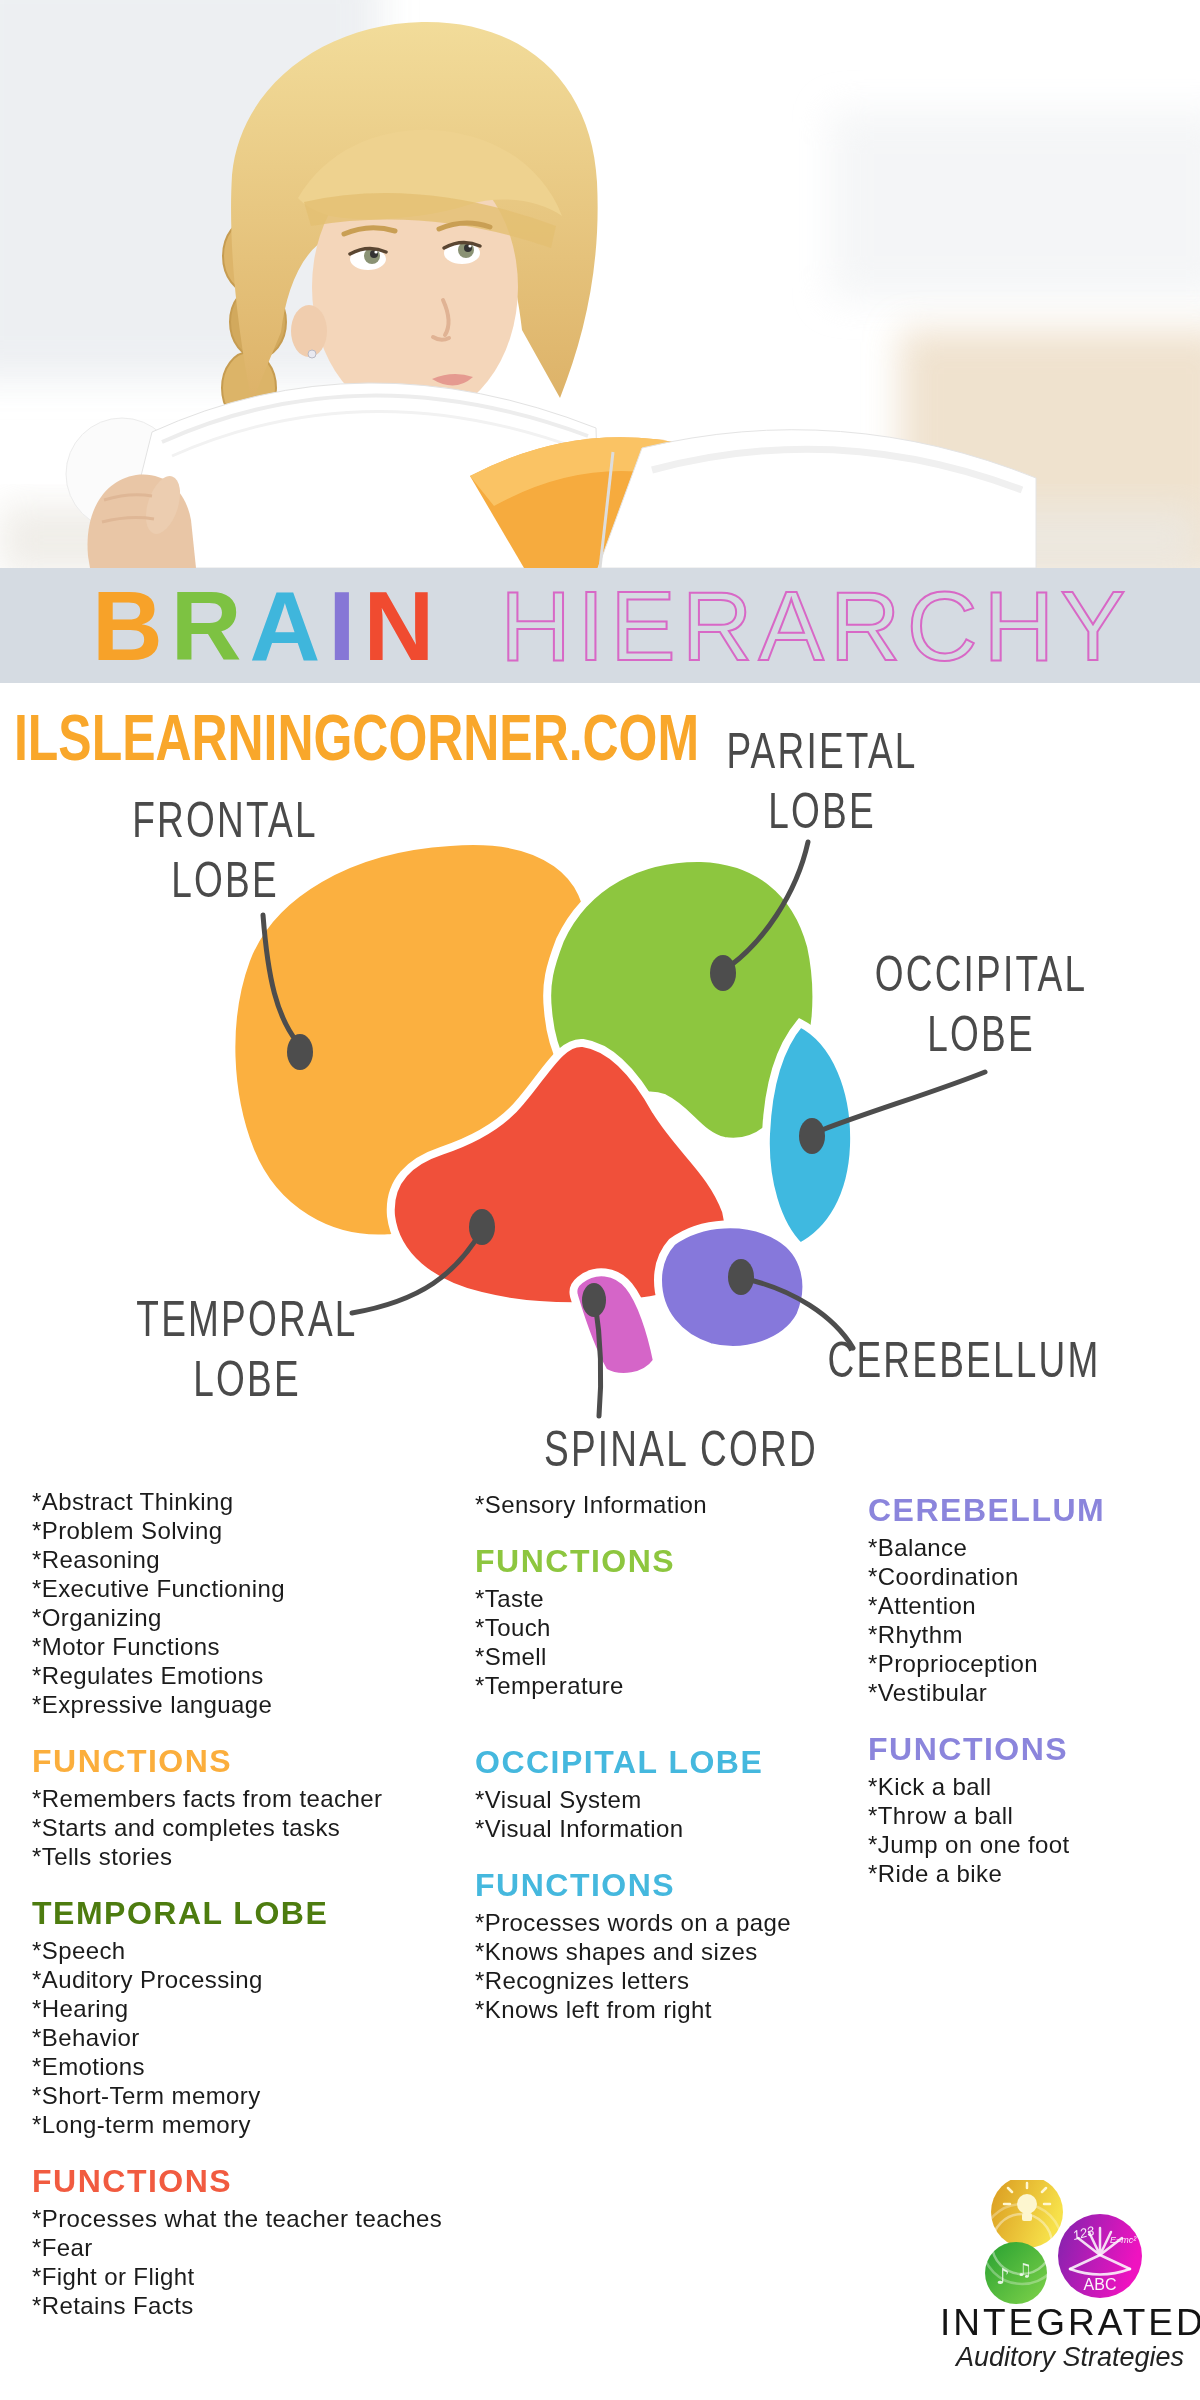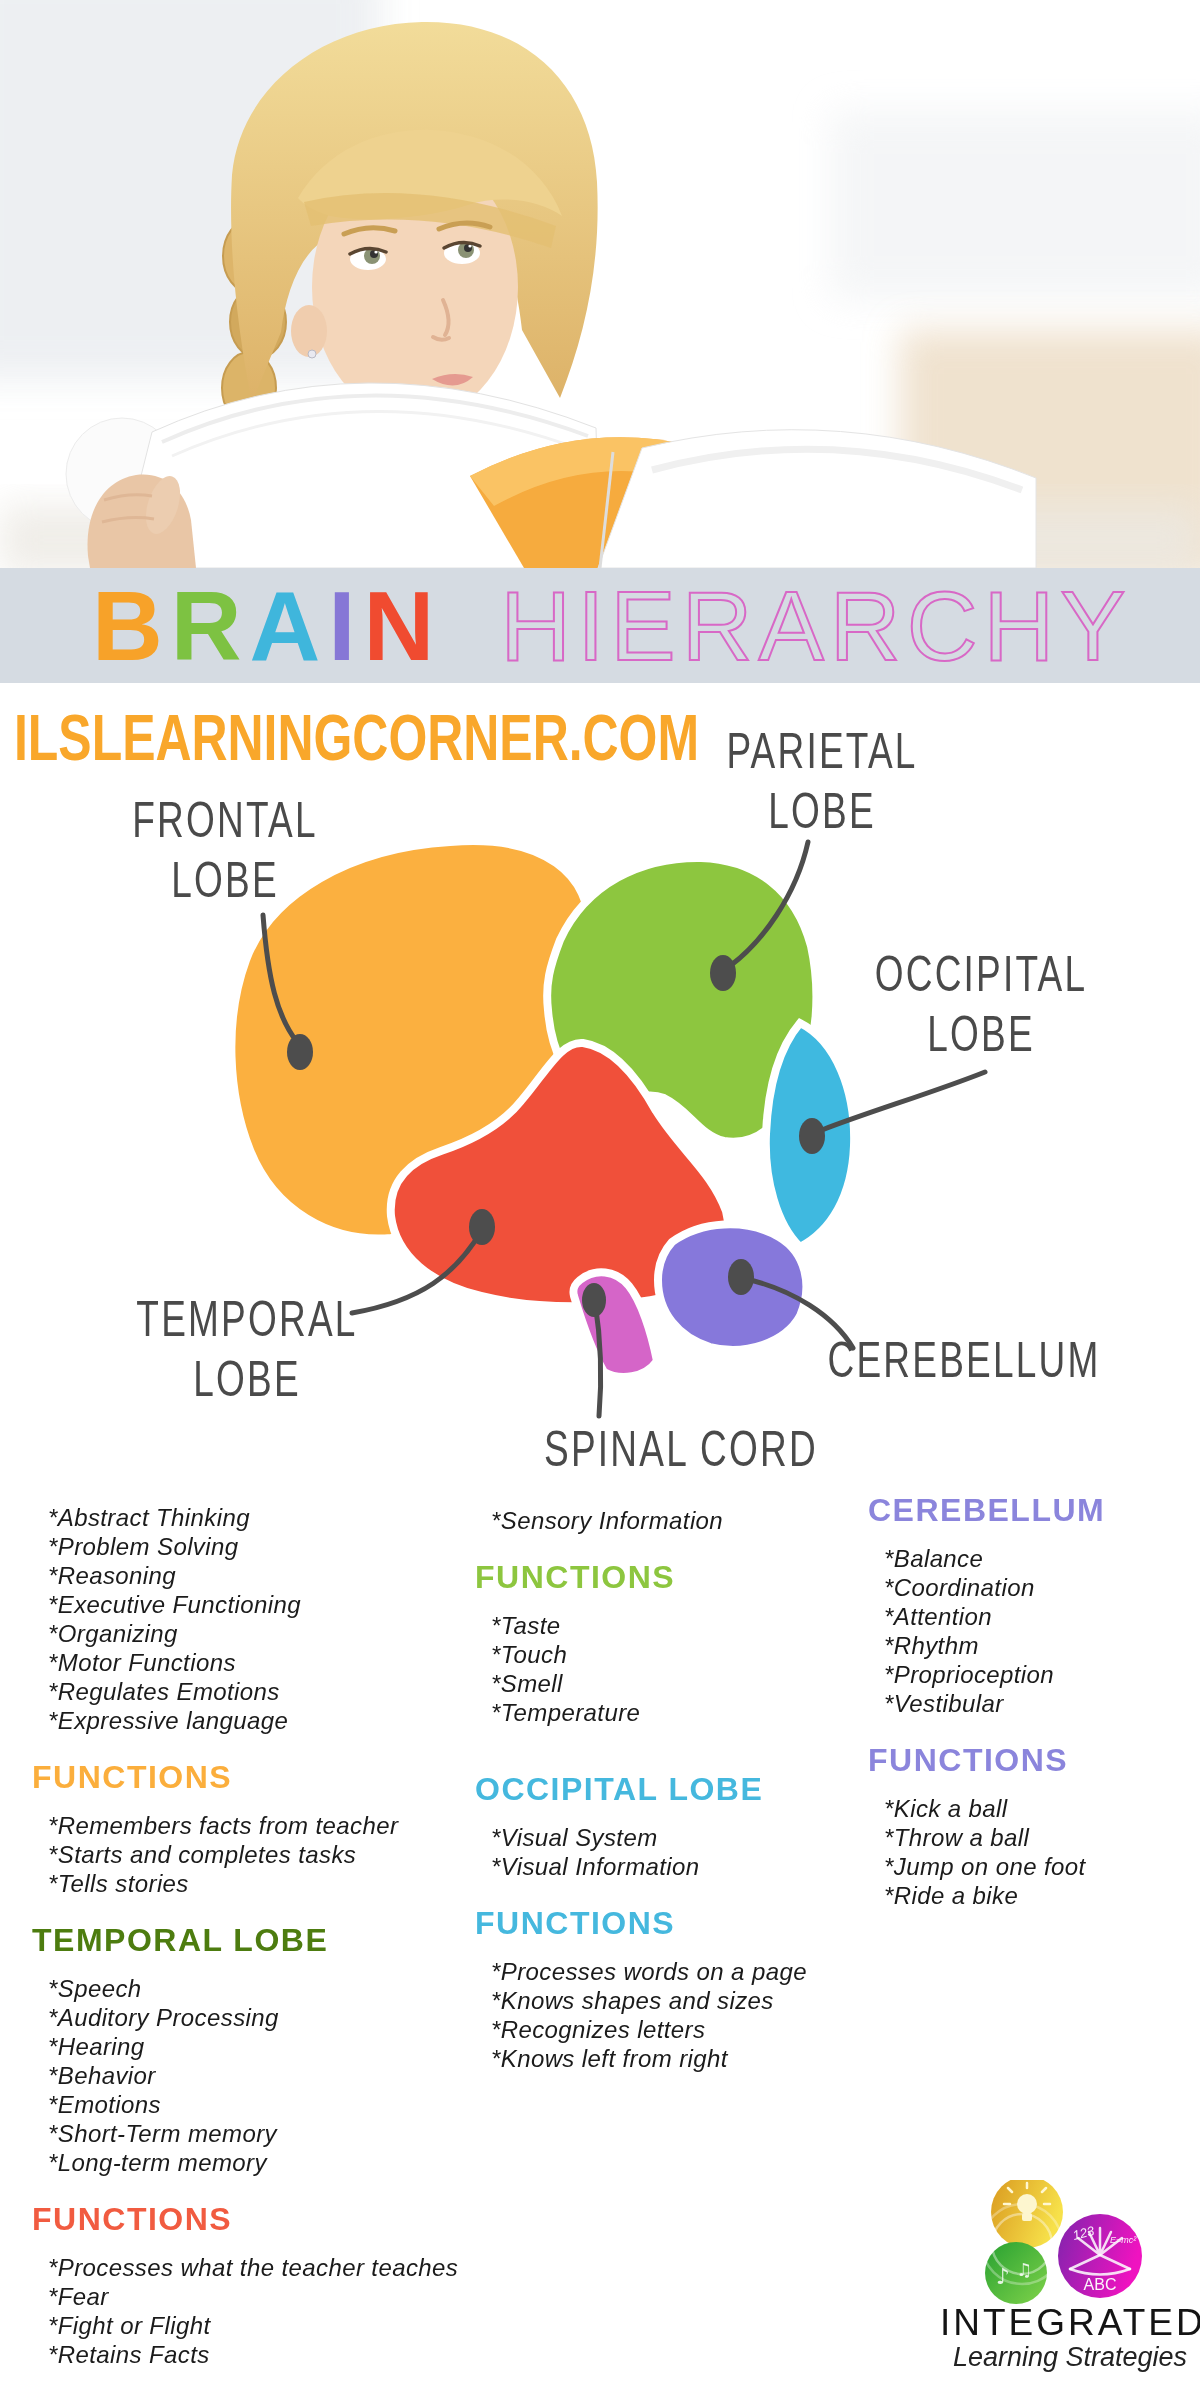--- a/index.html
+++ b/index.html
@@ -20,21 +20,21 @@
               letter-spacing:3px;transform:scaleX(.74);transform-origin:center top;white-space:nowrap;}
   #brain-svg{position:absolute;top:780px;left:0;}
   
   .col{position:absolute;width:440px;}
   #col0{left:32px;top:1487px;}
   #col1{left:475px;top:1490px;width:400px;}
   #col2{left:868px;top:1492px;width:330px;}
   .sec{margin:0;}
   .sec + .sec{margin-top:24px;}
   .sec-title{font-size:32px;line-height:36px;font-weight:700;letter-spacing:1.5px;margin:0 0 5px 0;white-space:nowrap;}
-  .sec ul{margin:16px;padding:0;list-style:none;font-style:italic;}
+  .sec ul{margin:0;padding:0;list-style:none;}
   .sec li{font-size:24px;line-height:29px;color:#1b1b1b;letter-spacing:.4px;white-space:nowrap;}
   
   #logo{position:absolute;left:940px;top:2180px;width:260px;height:210px;}
   #logo-name{position:absolute;left:0;top:122px;width:260px;text-align:center;
              font-family:Liberation Sans, sans-serif;font-size:37px;letter-spacing:3px;color:#141414;}
   #logo-tag{position:absolute;left:0;top:162px;width:260px;text-align:center;
             font-style:italic;font-size:27px;color:#222;}
 </style>
 </head>
 <body>
@@ -319,16 +319,16 @@
           <path d="M 130,89 L 160,75 L 190,89"></path>
           <path d="M 130,89 Q 160,100 190,89"></path>
           <path d="M 160,75 L 138,58 M 160,75 L 149,52 M 160,75 L 160,48 M 160,75 L 171,52 M 160,75 L 182,58"></path>
         </g>
         <text x="134" y="60" font-size="13" font-style="italic" fill="#ffffff" opacity=".9" transform="rotate(-14 134 60)">123</text>
         <text x="170" y="63" font-size="9" font-style="italic" fill="#ffffff" opacity=".9">E=mc²</text>
         <text x="160" y="110" font-size="16" text-anchor="middle" fill="#ffffff" opacity=".95">ABC</text>
       </g>
     </svg>
     <div id="logo-name">INTEGRATED</div>
-    <div id="logo-tag">Learning Strategies</div>
+    <div id="logo-tag">Auditory Strategies</div>
   </div>
 
 </div>
 
 </body></html>

